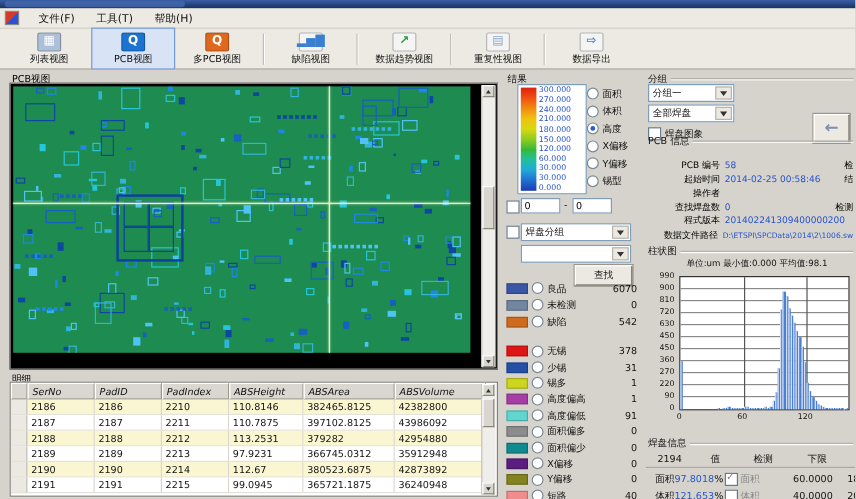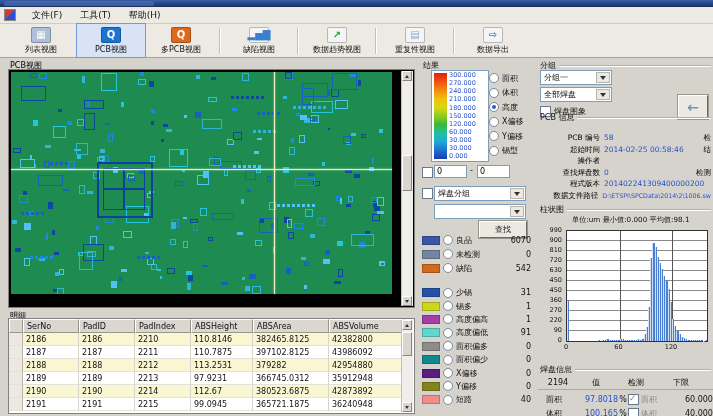--- a/index.html
+++ b/index.html
@@ -53,21 +53,21 @@
   
   #pcb-box{position:absolute;left:8px;top:69px;width:407px;height:239px;background:#000;border:1px solid #808080;box-sizing:border-box;}
   #pcb-board{position:absolute;left:2px;top:2px;width:381px;height:222px;overflow:hidden;}
   .comp{position:absolute;}
   .xhair{position:absolute;z-index:5;}
 
   
   #detail-box{position:absolute;left:8px;top:318px;width:407px;height:96px;background:#fff;border:1px solid #808080;box-sizing:border-box;overflow:hidden;}
   .dt-row{display:flex;height:13px;line-height:13px;font-size:8px;}
   .dt-head{height:14px;line-height:14px;}
-  .dt-head .dc{background:#dad7d0;border:1px solid;border-color:#fff #9a968c #9a968c #fff;box-sizing:border-box;}
+  .dt-head .dc{background:#dad7d0;border:1px solid;border-color:#fff #9a968c #9a968c #fff;box-sizing:border-box;font-style:italic;}
   .dc{padding:0 3px;box-sizing:border-box;border-right:1px solid #d8d5cc;border-bottom:1px solid #e4e1d8;overflow:hidden;white-space:nowrap;}
   .ch{width:14px;background:#ece9e2;border-right:1px solid #b8b4aa;}
   .c0,.c1,.c2{width:56px;} .c3{width:62px;} .c4,.c5{width:76px;}
   .zeb0 .dc{background:#fbf6d2;} .zeb1 .dc{background:#fff;}
   .zeb0 .ch,.zeb1 .ch{background:#ece9e2;}
 
   
   #result-panel{position:absolute;left:419px;top:58px;width:116px;height:358px;overflow:hidden;}
   #cbar-box{position:absolute;left:12px;top:12px;width:58px;height:92px;background:#fff;border:1px solid #7f9db9;box-sizing:border-box;}
   #cbar-strip{position:absolute;left:2px;top:2px;width:13px;height:86px;}
@@ -96,21 +96,21 @@
   #hist-bars{position:absolute;inset:0;display:flex;align-items:flex-end;}
   .hbar{flex:1 1 0;background:#4a7fd4;border-left:1px solid rgba(255,255,255,.75);box-sizing:border-box;}
   #hist-ylab{position:absolute;left:2px;top:172px;width:24px;height:110px;}
   #hist-ylab div{position:absolute;right:2px;font-size:6.5px;line-height:1;text-align:right;}
   #hist-xlab{position:absolute;left:28px;top:285px;width:140px;height:8px;}
   #hist-xlab div{position:absolute;transform:translateX(-50%);font-size:6.5px;}
   #hist-sub{position:absolute;left:34px;top:157px;right:0;font-size:7.2px;white-space:nowrap;overflow:hidden;}
   .pt-head{position:absolute;left:0;right:0;display:flex;height:13px;line-height:13px;font-size:8px;border-bottom:1px solid #aaa;}
   .pt-row{display:flex;align-items:center;height:14px;font-size:8px;white-space:nowrap;}
   .pn{width:24px;text-align:right;flex:none;}
-  .pv{width:56px;text-align:right;color:#2653cc;flex:none;}
+  .pv{width:32px;text-align:right;color:#2653cc;flex:none;}
   .pu{width:10px;text-align:center;flex:none;}
   .pcwrap{width:46px;display:flex;align-items:center;gap:2px;color:#888;flex:none;}
   .pl{width:44px;text-align:right;flex:none;}
   .pp{margin-left:12px;flex:none;}
   .h0{width:40px;text-align:center;} .h1{width:36px;text-align:center;} .h2{width:44px;text-align:center;} .h3{width:46px;text-align:center;}
 </style>
 </head>
 <body>
 
 <div id="app">
@@ -647,20 +647,26 @@
         <div class="srow">
           <span class="sw" style="background: rgb(208, 106, 29);"></span>
           <span class="rb"></span>
           <span>缺陷</span>
           <span class="sval">542</span>
         </div>
 
     </div>
     <div id="stat-defects">
 
+        <div class="srow">
+          <span class="sw" style="background: rgb(224, 22, 22);"></span>
+          <span class="rb"></span>
+          <span>无锡</span>
+          <span class="sval">378</span>
+        </div>
 
         <div class="srow">
           <span class="sw" style="background: rgb(36, 80, 168);"></span>
           <span class="rb"></span>
           <span>少锡</span>
           <span class="sval">31</span>
         </div>
 
         <div class="srow">
           <span class="sw" style="background: rgb(204, 214, 28);"></span>
@@ -908,21 +914,21 @@
           <span class="pcwrap">
             <span class="cb checked"></span>
             <span>面积</span>
           </span>
           <span class="pl">60.0000</span>
           <span class="pp">180.</span>
         </div>
 
         <div class="pt-row">
           <span class="pn">体积</span>
-          <span class="pv">100.165</span>
+          <span class="pv">121.653</span>
           <span class="pu">%</span>
           <span class="pcwrap">
             <span class="cb"></span>
             <span>体积</span>
           </span>
           <span class="pl">40.0000</span>
           <span class="pp">200.</span>
         </div>
 
     </div>

